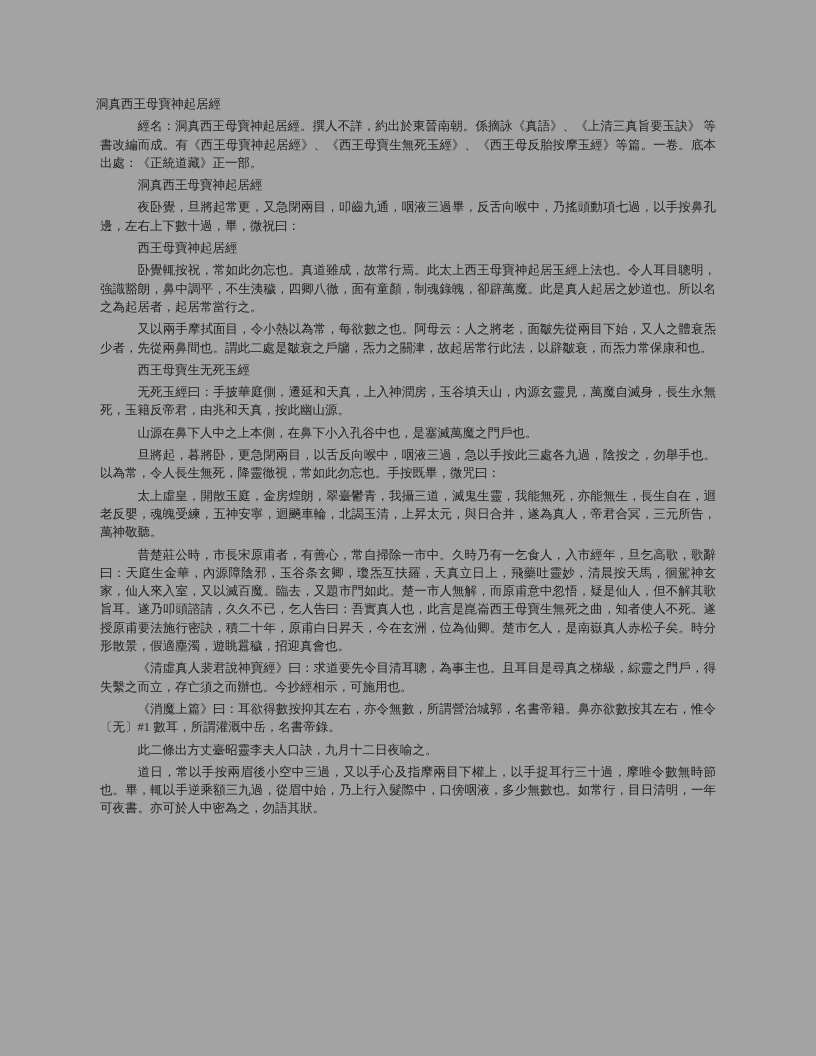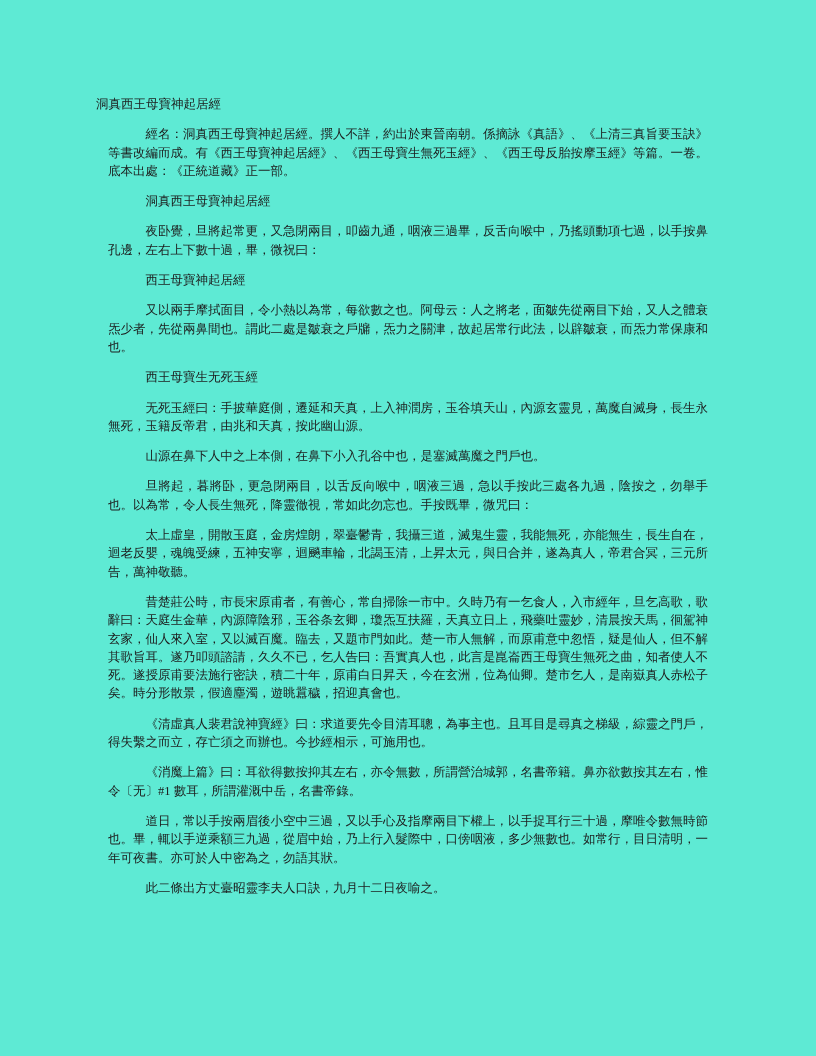--- a/index.html
+++ b/index.html
@@ -4,61 +4,62 @@
 <style>
   html, body {
     margin: 0;
     padding: 0;
     background: #ffffff;
   }
   .page {
     position: relative;
     width: 816px;
     height: 1056px;
-    background: #5eead4;
+    background: #a3a3a3;
     overflow: hidden;
     box-sizing: border-box;
     padding: 95px 96px 0 96px;
     font-family: "Liberation Serif", "DejaVu Serif", serif;
     color: #1c1c1c;
   }
   .doc-title {
     font-size: 12.5px;
     line-height: 18.3px;
     margin: 0;
     font-weight: normal;
     text-align: left;
   }
   .para {
     font-size: 12.5px;
     line-height: 18.3px;
-    margin: 12px;
+    margin: 4px;
     text-align: justify;
     text-justify: inter-ideograph;
     word-break: break-all;
   }
   .para.indent {
     text-indent: 3em;
   }
 </style>
 </head>
 <body>
 
 <div class="page">
   <p class="doc-title">洞真西王母寶神起居經</p>
   <div>
       <p class="para indent">經名：洞真西王母寶神起居經。撰人不詳，約出於東晉南朝。係摘詠《真語》、《上清三真旨要玉訣》 等書改編而成。有《西王母寶神起居經》、《西王母寶生無死玉經》、《西王母反胎按摩玉經》等篇。一卷。底本出處：《正統道藏》正一部。</p>
       <p class="para indent">洞真西王母寶神起居經</p>
       <p class="para indent">夜卧覺，旦將起常更，又急閉兩目，叩齒九通，咽液三過畢，反舌向喉中，乃搖頭動項七過，以手按鼻孔邊，左右上下數十過，畢，微祝曰：</p>
       <p class="para indent">西王母寶神起居經</p>
+      <p class="para indent">卧覺輒按祝，常如此勿忘也。真道雖成，故常行焉。此太上西王母寶神起居玉經上法也。令人耳目聰明，強識豁朗，鼻中調平，不生洟穢，四卿八徹，面有童顏，制魂錄魄，卻辟萬魔。此是真人起居之妙道也。所以名之為起居者，起居常當行之。</p>
       <p class="para indent">又以兩手摩拭面目，令小熱以為常，每欲數之也。阿母云：人之將老，面皺先從兩目下始，又人之體衰炁少者，先從兩鼻間也。謂此二處是皺衰之戶牖，炁力之關津，故起居常行此法，以辟皺衰，而炁力常保康和也。</p>
       <p class="para indent">西王母寶生无死玉經</p>
       <p class="para indent">无死玉經曰：手披華庭側，遷延和天真，上入神潤房，玉谷填天山，內源玄靈見，萬魔自滅身，長生永無死，玉籍反帝君，由兆和天真，按此幽山源。</p>
       <p class="para indent">山源在鼻下人中之上本側，在鼻下小入孔谷中也，是塞滅萬魔之門戶也。</p>
       <p class="para indent">旦將起，暮將卧，更急閉兩目，以舌反向喉中，咽液三過，急以手按此三處各九過，陰按之，勿舉手也。以為常，令人長生無死，降靈徹視，常如此勿忘也。手按既畢，微咒曰：</p>
       <p class="para indent">太上虛皇，開散玉庭，金房煌朗，翠臺鬱青，我攝三道，滅鬼生靈，我能無死，亦能無生，長生自在，迴老反嬰，魂魄受練，五神安寧，迴飈車輪，北謁玉清，上昇太元，與日合并，遂為真人，帝君合冥，三元所告，萬神敬聽。</p>
       <p class="para indent">昔楚莊公時，市長宋原甫者，有善心，常自掃除一市中。久時乃有一乞食人，入市經年，旦乞高歌，歌辭曰：天庭生金華，內源障陰邪，玉谷条玄卿，瓊炁互扶羅，天真立日上，飛藥吐靈妙，清晨按天馬，徊駕神玄家，仙人來入室，又以滅百魔。臨去，又題市門如此。楚一市人無解，而原甫意中忽悟，疑是仙人，但不解其歌旨耳。遂乃叩頭諮請，久久不已，乞人告曰：吾實真人也，此言是崑崙西王母寶生無死之曲，知者使人不死。遂授原甫要法施行密訣，積二十年，原甫白日昇天，今在玄洲，位為仙卿。楚市乞人，是南嶽真人赤松子矣。時分形散景，假適塵濁，遊眺囂穢，招迎真會也。</p>
       <p class="para indent">《清虛真人裴君說神寶經》曰：求道要先令目清耳聰，為事主也。且耳目是尋真之梯級，綜靈之門戶，得失繫之而立，存亡須之而辦也。今抄經相示，可施用也。</p>
       <p class="para indent">《消魔上篇》曰：耳欲得數按抑其左右，亦令無數，所謂營治城郭，名書帝籍。鼻亦欲數按其左右，惟令〔无〕#1 數耳，所謂灌溉中岳，名書帝錄。</p>
+      <p class="para indent">此二條出方丈臺昭靈李夫人口訣，九月十二日夜喻之。</p>
       <p class="para indent">道日，常以手按兩眉後小空中三過，又以手心及指摩兩目下權上，以手捉耳行三十過，摩唯令數無時節也。畢，輒以手逆乘額三九過，從眉中始，乃上行入髮際中，口傍咽液，多少無數也。如常行，目日清明，一年可夜書。亦可於人中密為之，勿語其狀。</p>
-      <p class="para indent">此二條出方丈臺昭靈李夫人口訣，九月十二日夜喻之。</p>
     </div>
 </div>
 
 </body></html>

